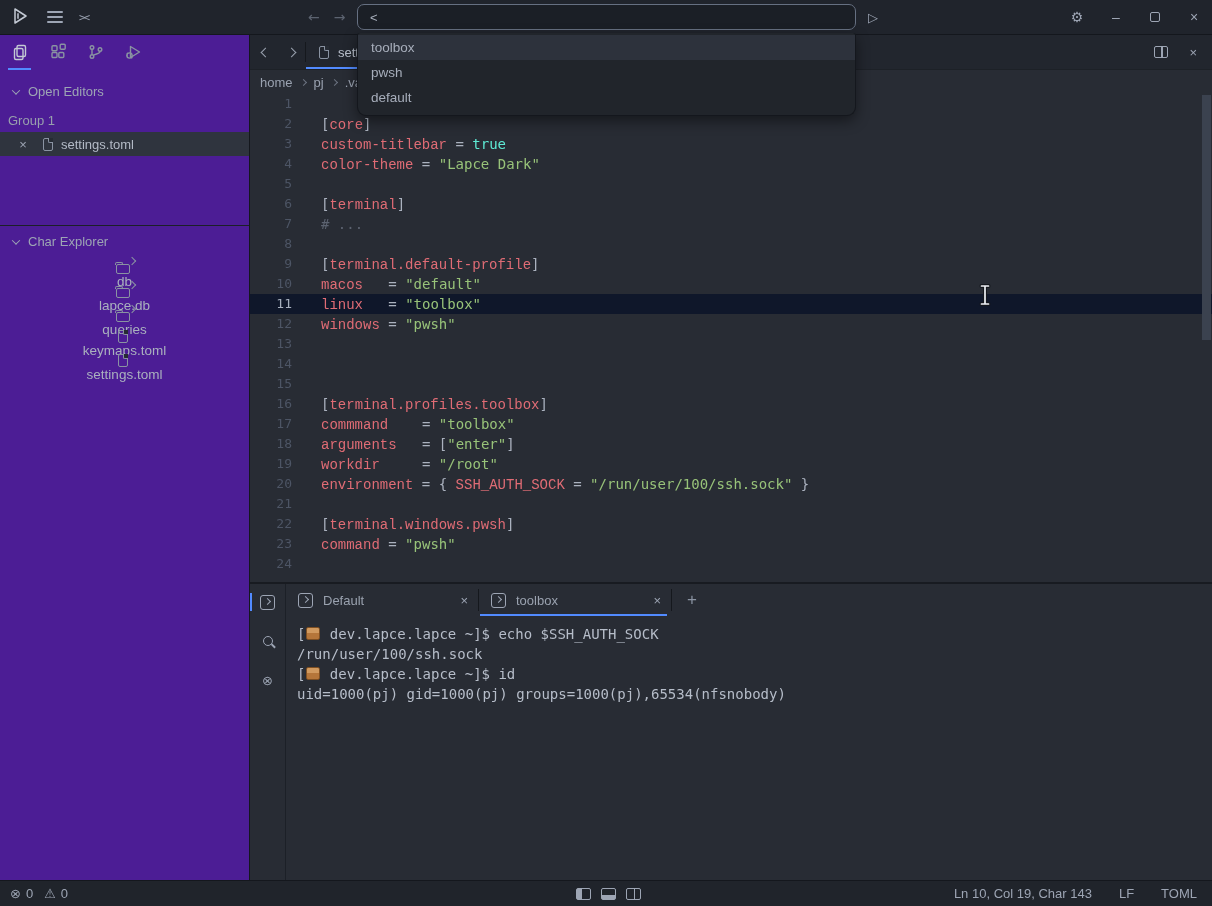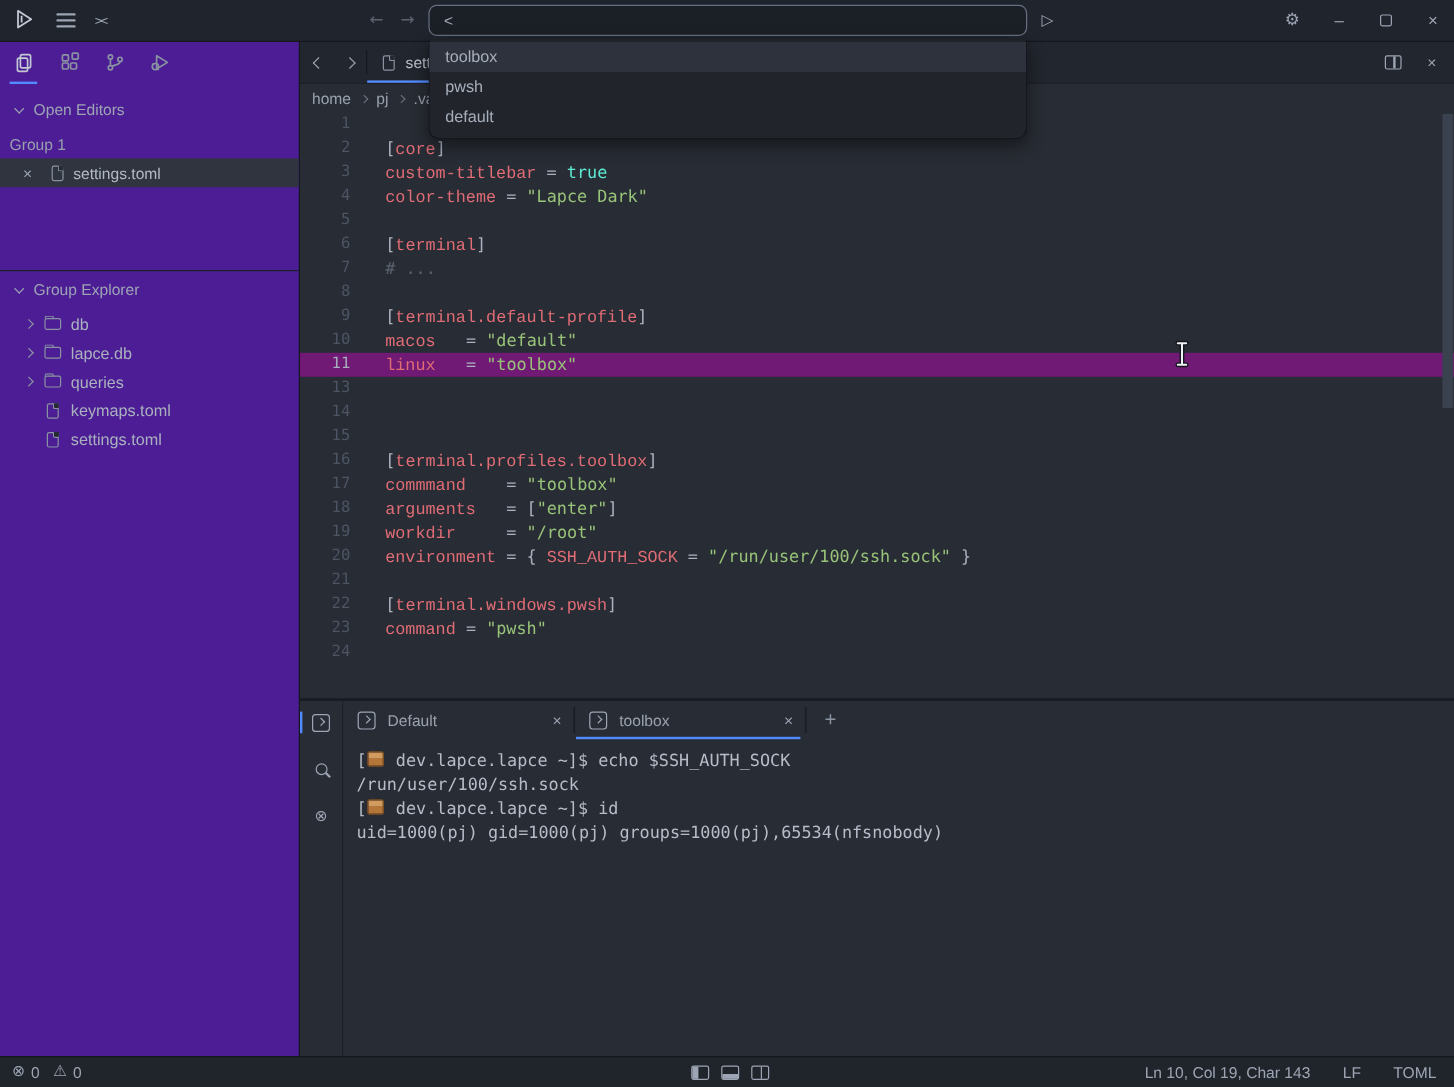--- a/index.html
+++ b/index.html
@@ -51,21 +51,21 @@
   .chev { display:inline-block; width:6px; height:6px; border-right:1.5px solid currentColor; border-bottom:1.5px solid currentColor; }
   .chev.down { transform:rotate(45deg) translate(-1px,-1px); }
   .chev.right { transform:rotate(-45deg); }
   .group-label { padding-left:8px; height:19px; line-height:19px; color:#98a0ad; margin-top:10px; }
   .oe-row { height:24px; margin-top:2px; display:flex; align-items:center; background:#2f343e; color:#b3bac6; }
   .oe-row .x { width:14px; margin-left:16px; color:#9da5b4; font-size:13px; text-align:center; }
   .oe-row .fi { margin-left:13px; margin-right:8px; }
   .open-editors { height:154px; flex:none; padding-top:11px; }
   .file-explorer { flex:1; padding-top:6px; border-top:1px solid #1c2027; }
   .file-explorer .sec-header { margin-bottom:7px; }
-  .tree-row { height:24px; display:flex; align-items:center; color:#aab1be; font-size:13.5px; }
+  .tree-row { height:24px; display:flex; align-items:center; color:#aab1be; font-size:13.5px;flex-direction:column; }
   .tree-row .chev-slot { width:12px; margin-left:21px; color:#8a93a2; display:flex; }
   .tree-row .ico-slot { width:16px; margin-left:3px; margin-right:7px; display:flex; justify-content:center; }
 
   .folder-icon { display:inline-block; width:14px; height:10px; border:1.3px solid #8a93a2; border-radius:2px; position:relative; }
   .folder-icon::before { content:""; position:absolute; top:-3.4px; left:-1.3px; width:6px; height:2.4px; border:1.3px solid #8a93a2; border-bottom:none; border-radius:2px 2px 0 0; }
   .file-icon { display:inline-block; width:10px; height:13px; border:1.3px solid #8a93a2; border-radius:2px; position:relative; }
   .file-icon::before { content:""; position:absolute; top:-1px; right:-1px; width:4px; height:4px; background:#262b33; border-left:1.3px solid #8a93a2; border-bottom:1.3px solid #8a93a2; border-radius:0 0 0 2px; }
 
   
   .editor-col { flex:1; display:flex; flex-direction:column; background:#282c34; min-width:0; }
@@ -79,21 +79,21 @@
   .split-icon { display:inline-block; width:14px; height:12px; border:1.4px solid #9da5b4; border-radius:2px; position:relative; }
   .split-icon::before { content:""; position:absolute; left:50%; top:0; bottom:0; width:1.4px; background:#9da5b4; }
 
   .breadcrumb { height:24px; flex:none; display:flex; align-items:center; padding-left:10px; gap:8px; color:#9aa2b0; font-size:13px; }
   .breadcrumb .chev { width:5px; height:5px; color:#6b7380; }
 
   .code { position:relative; flex:1; overflow:hidden; font-family:"DejaVu Sans Mono",monospace; font-size:14px; }
   .code-line { height:20px; line-height:20px; display:flex; white-space:pre; }
   .code-line .ln { width:42px; flex:none; text-align:right; color:#4d5565; font-size:13px; }
   .code-line .src { margin-left:29px; }
-  .code-line.current { background:#701a75; }
+  .code-line.current { background:#0f172a; }
   .code-line.current .ln { color:#a7b0bf; }
   .tok-k { color:#e06c75;font-family:Liberation Mono, monospace; } .tok-s { color:#98c379; } .tok-b { color:#5eead4; }
   .tok-p { color:#abb2bf; } .tok-c { color:#5c6370; }
   .scroll-thumb { position:absolute; right:1px; top:1px; width:9px; height:245px; background:#3b424f; }
 
   
   .terminal { height:298px; flex:none; border-top:2px solid #181b21; display:flex; background:#282c34; }
   .term-strip { width:36px; flex:none; border-right:1px solid #1c2027; display:flex; flex-direction:column; align-items:center; padding-top:9px; gap:21px; }
   .strip-item { position:relative; width:100%; height:18px; display:flex; align-items:center; justify-content:center; color:#9da5b4; }
   .strip-item.active::before { content:""; position:absolute; left:0; top:0; width:2px; height:18px; background:#528bff; }
@@ -218,21 +218,21 @@
             <span class="x">×</span>
             <span class="file-icon fi"></span>
             <span>settings.toml</span>
           </div>
         </div>
     </div>
 
     <div class="file-explorer">
       <div class="sec-header">
         <span class="chev down"></span>
-        <span>Group Explorer</span>
+        <span>Char Explorer</span>
       </div>
       <div id="file-tree">
           <div class="tree-row">
             <span class="chev-slot">
               <span class="chev right"></span>
             </span>
             <span class="ico-slot">
               <span class="folder-icon"></span>
             </span>
             <span>db</span>
@@ -305,20 +305,21 @@
         <div class="code-line"><span class="ln">2</span><span class="src"><span class="tok tok-p">[</span><span class="tok tok-k">core</span><span class="tok tok-p">]</span></span></div>
         <div class="code-line"><span class="ln">3</span><span class="src"><span class="tok tok-k">custom-titlebar</span><span class="tok tok-p"> = </span><span class="tok tok-b">true</span></span></div>
         <div class="code-line"><span class="ln">4</span><span class="src"><span class="tok tok-k">color-theme</span><span class="tok tok-p"> = </span><span class="tok tok-s">"Lapce Dark"</span></span></div>
         <div class="code-line"><span class="ln">5</span><span class="src"></span></div>
         <div class="code-line"><span class="ln">6</span><span class="src"><span class="tok tok-p">[</span><span class="tok tok-k">terminal</span><span class="tok tok-p">]</span></span></div>
         <div class="code-line"><span class="ln">7</span><span class="src"><span class="tok tok-c"># ...</span></span></div>
         <div class="code-line"><span class="ln">8</span><span class="src"></span></div>
         <div class="code-line"><span class="ln">9</span><span class="src"><span class="tok tok-p">[</span><span class="tok tok-k">terminal.default-profile</span><span class="tok tok-p">]</span></span></div>
         <div class="code-line"><span class="ln">10</span><span class="src"><span class="tok tok-k">macos</span><span class="tok tok-p">   = </span><span class="tok tok-s">"default"</span></span></div>
         <div class="code-line current"><span class="ln">11</span><span class="src"><span class="tok tok-k">linux</span><span class="tok tok-p">   = </span><span class="tok tok-s">"toolbox"</span></span></div>
+        <div class="code-line"><span class="ln">12</span><span class="src"><span class="tok tok-k">windows</span><span class="tok tok-p"> = </span><span class="tok tok-s">"pwsh"</span></span></div>
         <div class="code-line"><span class="ln">13</span><span class="src"></span></div>
         <div class="code-line"><span class="ln">14</span></div>
         <div class="code-line"><span class="ln">15</span><span class="src"></span></div>
         <div class="code-line"><span class="ln">16</span><span class="src"><span class="tok tok-p">[</span><span class="tok tok-k">terminal.profiles.toolbox</span><span class="tok tok-p">]</span></span></div>
         <div class="code-line"><span class="ln">17</span><span class="src"><span class="tok tok-k">commmand</span><span class="tok tok-p">    = </span><span class="tok tok-s">"toolbox"</span></span></div>
         <div class="code-line"><span class="ln">18</span><span class="src"><span class="tok tok-k">arguments</span><span class="tok tok-p">   = [</span><span class="tok tok-s">"enter"</span><span class="tok tok-p">]</span></span></div>
         <div class="code-line"><span class="ln">19</span><span class="src"><span class="tok tok-k">workdir</span><span class="tok tok-p">     = </span><span class="tok tok-s">"/root"</span></span></div>
         <div class="code-line"><span class="ln">20</span><span class="src"><span class="tok tok-k">environment</span><span class="tok tok-p"> = { </span><span class="tok tok-k">SSH_AUTH_SOCK</span><span class="tok tok-p"> = </span><span class="tok tok-s">"/run/user/100/ssh.sock"</span><span class="tok tok-p"> }</span></span></div>
         <div class="code-line"><span class="ln">21</span><span class="src"></span></div>
         <div class="code-line"><span class="ln">22</span><span class="src"><span class="tok tok-p">[</span><span class="tok tok-k">terminal.windows.pwsh</span><span class="tok tok-p">]</span></span></div>

